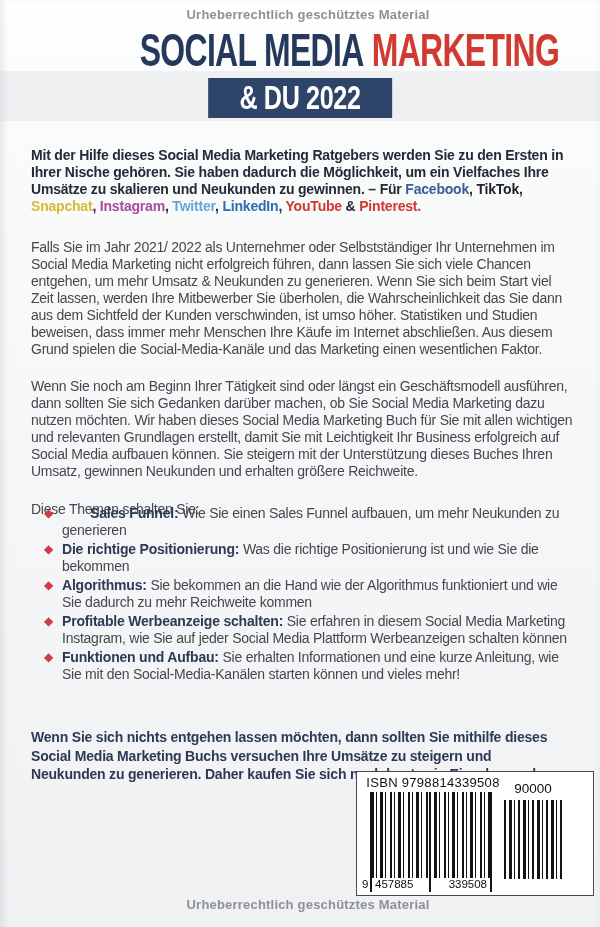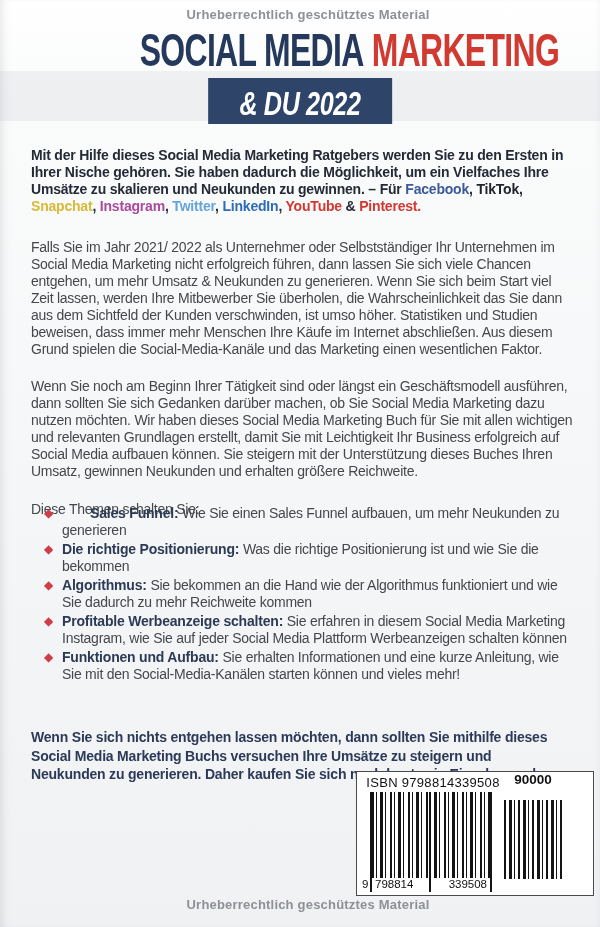--- a/index.html
+++ b/index.html
@@ -51,23 +51,22 @@
     font-weight: 800;
     letter-spacing: -1px;
   }
   .title-line .condense { font-size: 47px; }
   .title-part2 { margin-left: 12px; }
 
   .title-badge {
     position: absolute;
     top: 78px; left: 50%;
     transform: translateX(-50%);
-    padding: 8px 10px 4px 10px;
+    padding: 2px 10px 4px 10px;
     line-height: 1;
-    font-style: italic;
   }
   .title-badge .condense {
     font-size: 34px;
     color: #ffffff;
     letter-spacing: -0.5px;
     transform: scaleX(0.74);
   }
 
   .para {
     position: absolute;
@@ -147,24 +146,24 @@
     top: 106px; left: 18px; width: 112px;
     display: flex;
     justify-content: space-between;
     font-size: 11.5px;
     font-weight: 500;
     color: #111111;
   }
   .digit-first { position: absolute; top: 106px; left: 5px; font-size: 11.5px; font-weight: 500; color: #111111; }
   .addon-label {
     position: absolute;
-    top: 0; left: 144px; width: 64px;
+    top: 9px; left: 144px; width: 64px;
     text-align: center;
     font-size: 13.5px;
-    font-weight: 700;
+    font-weight: 400;
     color: #111111;
   }
   .bars-addon {
     position: absolute;
     left: 147px; top: 28px;
     width: 60px; height: 79px;
     background-color: #ffffff;
     background-image: repeating-linear-gradient(90deg,
       #141414 0px 2px, #ffffff 2px 5px,
       #141414 5px 8px, #ffffff 8px 10px,
@@ -224,21 +223,21 @@
   <p class="para bold closing" style="color: rgb(44, 58, 88);">Wenn Sie sich nichts entgehen lassen möchten, dann sollten Sie mithilfe dieses Social Media Marketing Buchs versuchen Ihre Umsätze zu steigern und Neukunden zu generieren. Daher kaufen Sie sich noch heute ein Einzelexemplar.</p>
 
   <div class="barcode-box">
     <div class="isbn-label">ISBN 9798814339508</div>
     <div class="bars-main"></div>
     <div class="guard g1"></div>
     <div class="guard g2"></div>
     <div class="guard g3"></div>
     <div class="digit-first">9</div>
     <div class="digits-row">
-      <span>798814</span>
+      <span>457885</span>
       <span>339508</span>
     </div>
     <div class="addon-label">90000</div>
     <div class="bars-addon"></div>
   </div>
 
   <div class="copyright bottom">Urheberrechtlich geschütztes Material</div>
 
 </div>
 

